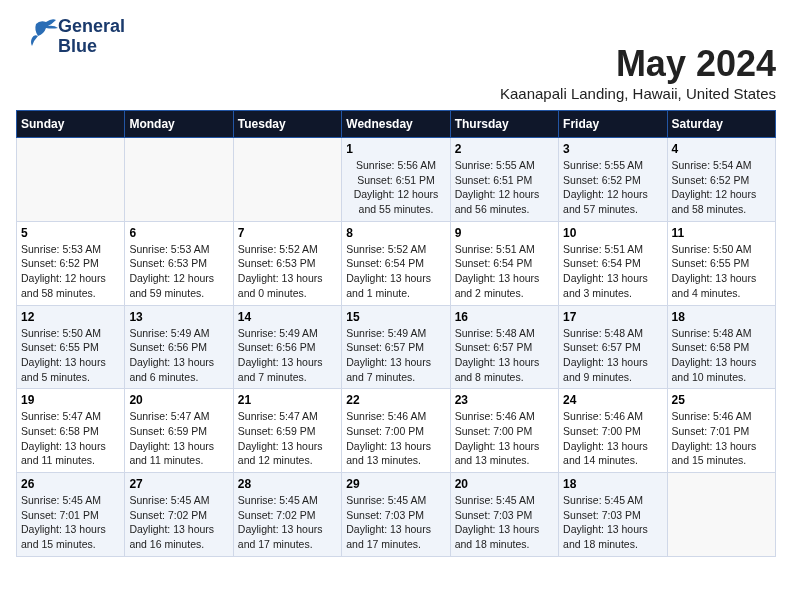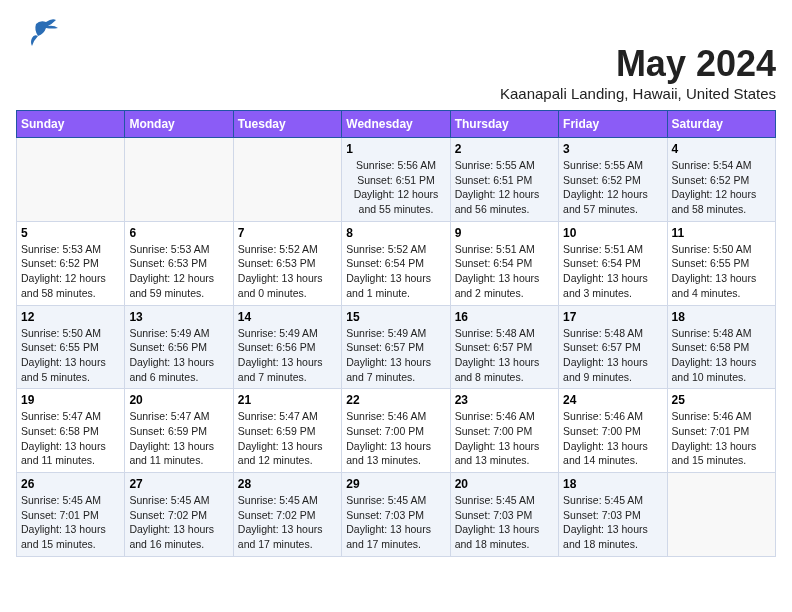--- a/index.html
+++ b/index.html
@@ -42,21 +42,21 @@
       font-weight: normal;
       color: #222;
       margin-left: 12px;
     }
     table {
       width: 100%;
       border-collapse: collapse;
       font-size: 11px;
     }
     thead tr {
-      background-color: #8b5cf6;
+      background-color: #0f172a;
       color: #fff;
     }
     thead th {
       padding: 6px 4px;
       text-align: left;
       font-size: 12px;
       font-weight: bold;
       border: 1px solid #2255a4;
     }
     tbody tr {
@@ -93,20 +93,24 @@
 <body>
 
 <div class="header">
   <div class="logo">
     <div>
       <svg width="42" height="38" viewBox="0 0 42 38">
 
         <path d="M30,6 Q36,2 40,4 Q36,8 32,10 Q38,9 42,12 Q36,13 30,12 Q28,18 22,20 Q18,14 20,8 Q24,4 30,6Z" fill="#2a6db5"></path>
         <path d="M22,20 Q18,24 16,30 Q14,26 16,22 Q18,18 22,20Z" fill="#2a6db5"></path>
       </svg>
+    </div>
+    <div class="logo-text">
+      <span>General</span>
+      <span>Blue</span>
     </div>
   </div>
   <div class="title-block">
     <h1>May 2024</h1>
     <h2>Kaanapali Landing, Hawaii, United States</h2>
   </div>
 </div>
 
 <table>
   <thead>

